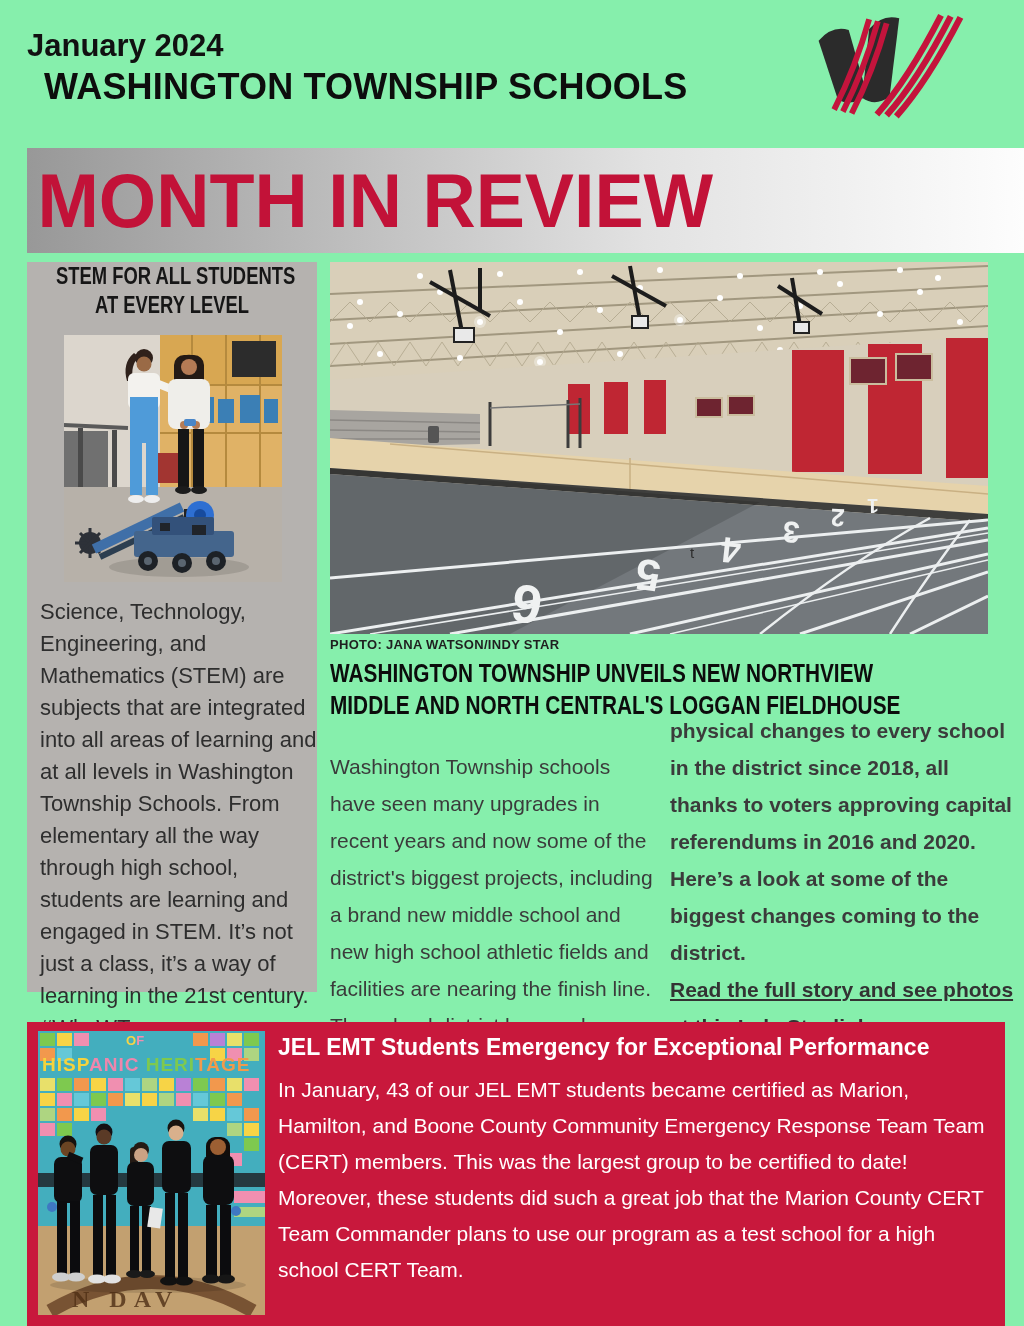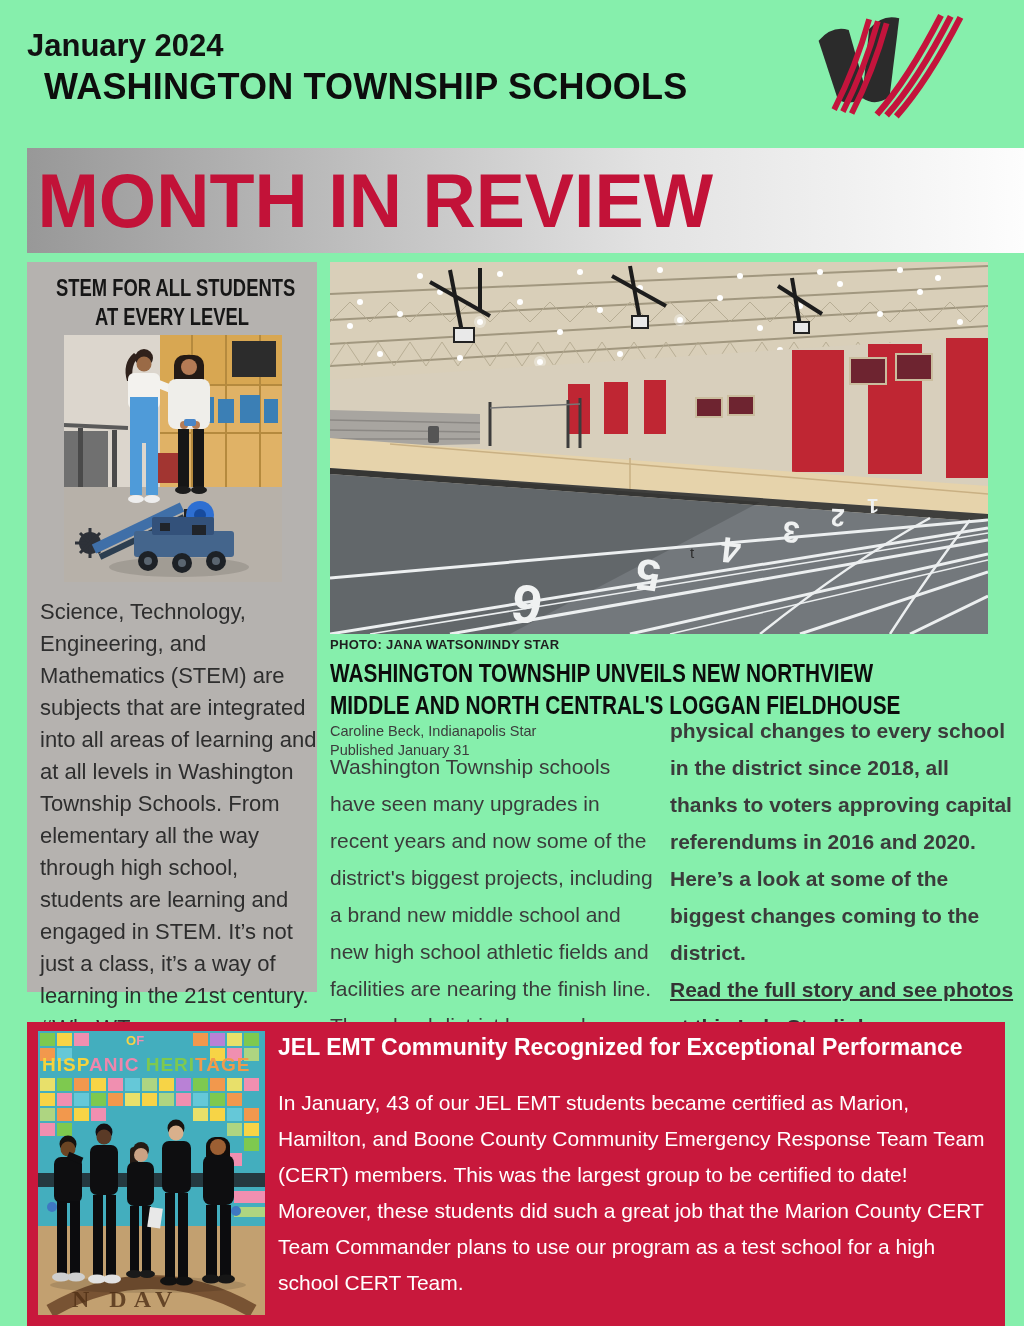--- a/index.html
+++ b/index.html
@@ -14,21 +14,21 @@
 
   
   .banner{position:absolute;left:27px;top:148px;width:997px;height:105px;
           background:linear-gradient(90deg,#989898 0%,#b9b9b9 28%,#e2e2e2 62%,#fdfdfd 100%);
           display:flex;align-items:center;}
   .banner span{font-size:76px;font-weight:800;color:#c21238;letter-spacing:0px;
                transform:scaleX(.97);white-space:nowrap;}
 
   
   .sidebar{position:absolute;left:27px;top:262px;width:290px;height:730px;background:#b5b2af;}
-  .side-title{margin-top:12px;text-align:center;color:#161616;font-weight:800;font-size:23px;line-height:29px;}
+  .side-title{margin-top:0;text-align:center;color:#161616;font-weight:800;font-size:23px;line-height:29px;}
   .side-title div{transform:scaleX(.8);white-space:nowrap;}
   .side-photo{position:absolute;left:37px;top:73px;width:218px;height:247px;overflow:hidden;}
   .side-body{position:absolute;left:13px;top:334px;width:278px;font-size:22px;line-height:32px;
              color:#2e2e2e;}
 
   
   .main-photo{position:absolute;left:330px;top:262px;width:658px;height:372px;overflow:hidden;}
   .credit{position:absolute;left:330px;top:637px;font-size:13px;font-weight:700;color:#1f1f1f;
           letter-spacing:.3px;}
   .headline{position:absolute;left:330px;top:657px;font-size:26px;font-weight:800;color:#0c0c0c;
@@ -37,21 +37,21 @@
   .byline{position:absolute;left:330px;top:722px;font-size:14.5px;color:#3c3c3c;line-height:19px;}
   .col1{position:absolute;left:330px;top:748px;width:325px;font-size:21px;line-height:37px;color:#3b3b3b;}
   .col2{position:absolute;left:670px;top:712px;width:348px;font-size:21px;line-height:37px;color:#3b3b3b;font-weight:bold;}
   .article-link{text-decoration:underline;color:#333;cursor:pointer;}
 
   
   .jel{position:absolute;left:27px;top:1022px;width:978px;height:308px;background:#c8183c;}
   .jel-photo{position:absolute;left:11px;top:9px;width:227px;height:284px;overflow:hidden;}
   .jel-title{position:absolute;left:251px;top:12px;font-size:23px;font-weight:700;color:#ffffff;}
   .jel-body{position:absolute;left:251px;top:50px;width:714px;font-size:21px;line-height:36px;color:#ffffff;}
-  .jel-body p{margin:13px 0 36px 0;}
+  .jel-body p{margin:0 0 36px 0;}
   svg{display:block;}
 </style>
 </head>
 <body>
 
 <div class="page">
 
   <div class="hdr-date">January 2024</div>
   <div class="hdr-org">WASHINGTON TOWNSHIP SCHOOLS</div>
 
@@ -290,24 +290,20 @@
     </svg>
   </div>
 
   <div class="credit">PHOTO: JANA WATSON/INDY STAR</div>
 
   <div class="headline">
     <div>WASHINGTON TOWNSHIP UNVEILS NEW NORTHVIEW</div>
     <div>MIDDLE AND NORTH CENTRAL'S LOGGAN FIELDHOUSE</div>
   </div>
 
-  <div class="byline">
-    <div>Caroline Beck, Indianapolis Star</div>
-    <div>Published January 31</div>
-  </div>
 
   <div class="col1">Washington Township schools have seen many upgrades in recent years and now some of the district's biggest projects, including a brand new middle school and new high school athletic fields and facilities are nearing the finish line. The school district has made</div>
 
   <div class="col2">
     <span>physical changes to every school in the district since 2018, all thanks to voters approving capital referendums in 2016 and 2020. Here’s a look at some of the biggest changes coming to the district.</span><br>
     <span class="article-link">Read the full story and see photos at this Indy Star link: https://shorturl.at/cvACZ</span>
   </div>
 
   <section class="jel">
     <div class="jel-photo">
@@ -422,20 +418,20 @@
           <rect x="165" y="124" width="31" height="50" rx="8" fill="#0e0e10"></rect>
           <rect x="168" y="174" width="11" height="72" fill="#0c0c0e"></rect>
             <rect x="182" y="174" width="11" height="72" fill="#0c0c0e"></rect>
           <ellipse cx="173" cy="248" rx="9" ry="4.5" fill="#161616"></ellipse>
             <ellipse cx="188" cy="248" rx="9" ry="4.5" fill="#161616"></ellipse>
           <circle cx="198" cy="180" r="5" fill="#3f78c2"></circle>
         </g>
       </svg>
     </div>
 
-    <div class="jel-title">JEL EMT Community Recognized for Exceptional Performance</div>
+    <div class="jel-title">JEL EMT Students Emergency for Exceptional Performance</div>
     <div class="jel-body">
       <p>In January, 43 of our JEL EMT students became certified as Marion, Hamilton, and Boone County Community Emergency Response Team Team (CERT) members. This was the largest group to be certified to date! Moreover, these students did such a great job that the Marion County CERT Team Commander plans to use our program as a test school for a high school CERT Team.</p>
       <p>&nbsp;Our JEL Career Center continues to offer premier CTE programs to WTS students and to students from surrounding districts.</p>
     </div>
   </section>
 
 </div>
 
 </body></html>

